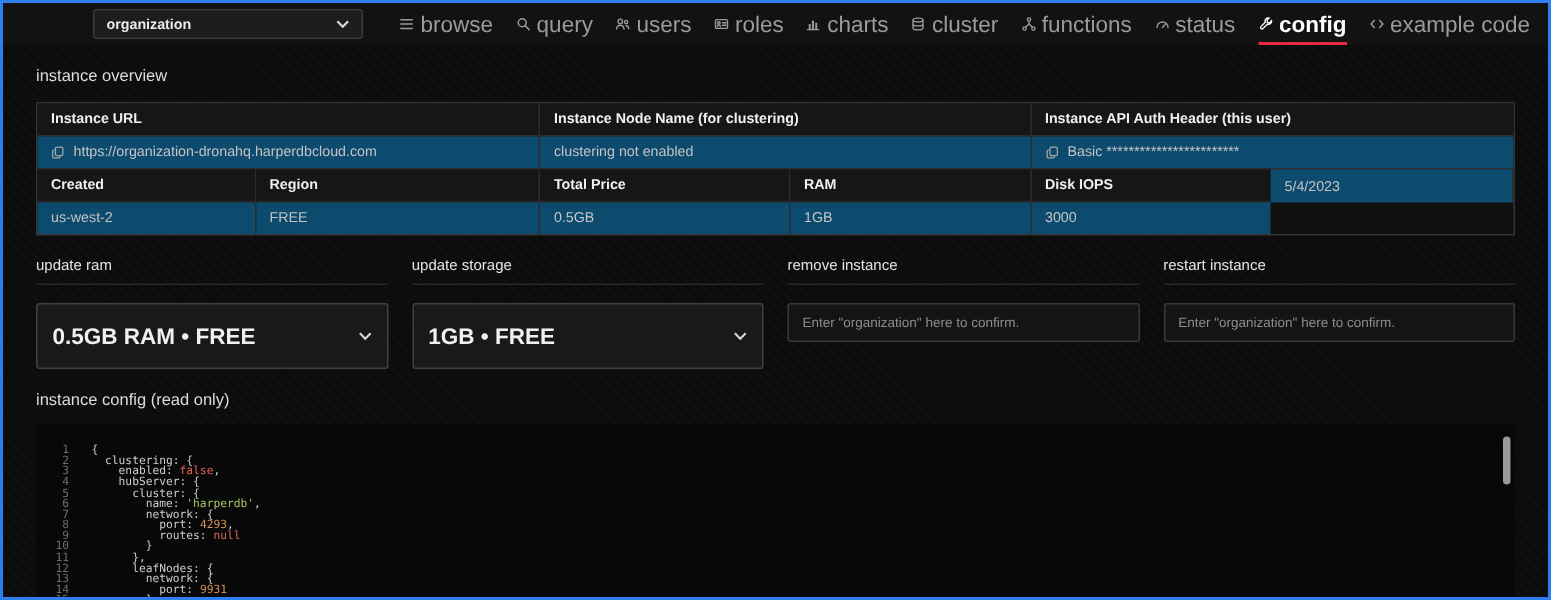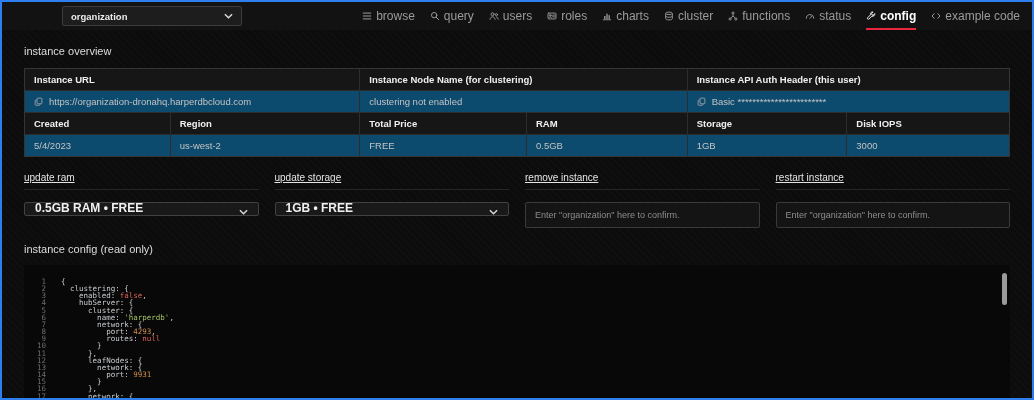--- a/index.html
+++ b/index.html
@@ -25,21 +25,21 @@
     background:#1d1d1d; border:1px solid #3c3c3c; border-radius:2px;
     display:flex; align-items:center; justify-content:space-between;
     padding:0 8px; color:#ececec; font-size:9.5px; font-weight:700;
     cursor:pointer;
     margin-left:48px;
   }
   .org-select .chev { display:flex; color:#dcdcdc; }
   .nav-menu { display:flex; align-items:center; gap:15px; height:28px; }
   .nav-item {
     display:flex; align-items:center; gap:4px;
-    color:#9b9b9b; font-size:12px; height:28px; cursor:pointer;
+    color:#9b9b9b; font-size:15px; height:28px; cursor:pointer;
     border-bottom:2px solid transparent; padding-top:2px;
   }
   .nav-item.active { color:#ffffff; font-weight:700; border-bottom-color:var(--accent,#e8283f); }
   .nav-ico { display:flex; align-items:center; }
   .nav-ico svg { width:10px; height:10px; }
 
   
   .main {
     padding:0 22px;
     height:368px;
@@ -71,27 +71,27 @@
   .copy-ico { display:flex; color:#a8a8a8; cursor:pointer; flex:none; }
   .copy-ico svg { width:9px; height:9px; }
 
   
   .actions {
     margin-top:15px;
     display:grid; grid-template-columns:repeat(4,1fr); gap:16px;
   }
   .action-title {
     font-size:10px; color:#e4e4e4; font-weight:400;
-    padding-bottom:6px; border-bottom:1px solid #262626;text-decoration:underline;
+    padding-bottom:6px; border-bottom:1px solid #262626;
   }
   .action-control { margin-top:12px; }
   .selectbox {
-    height:14px; background:#191919; border:1px solid #414141; border-radius:2px;
-    display:flex; align-items:flex-end; justify-content:space-between;
-    padding:0 10px; color:#f0f0f0; font-size:12px; font-weight:700; cursor:pointer;
+    height:44px; background:#191919; border:1px solid #414141; border-radius:2px;
+    display:flex; align-items:center; justify-content:space-between;
+    padding:0 10px; color:#f0f0f0; font-size:15px; font-weight:700; cursor:pointer;
   }
   .selectbox .chev { display:flex; color:#d8d8d8; }
   .confirm-input {
     width:100%; height:26px; background:#141414; border:1px solid #3a3a3a; border-radius:2px;
     color:#dddddd; font-size:9px; padding:0 9px; outline:none;
     font-family:"Liberation Sans", sans-serif;
   }
   .confirm-input::placeholder { color:#8d8d8d; }
 
   
@@ -259,21 +259,20 @@
               <path d="M8 9.5v.5a1 1 0 0 1-1 1H2.5a1 1 0 0 1-1-1V5a1 1 0 0 1 1-1H3.5"></path>
             </svg>
         </span>
         <span>Basic ************************</span>
       </div>
 
       <div class="cell h">Created</div>
       <div class="cell h">Region</div>
       <div class="cell h">Total Price</div>
       <div class="cell h">RAM</div>
-      <div class="cell h">Storage</div>
       <div class="cell h lastcol">Disk IOPS</div>
 
       <div class="cell v lastrow">5/4/2023</div>
       <div class="cell v lastrow">us-west-2</div>
       <div class="cell v lastrow">FREE</div>
       <div class="cell v lastrow">0.5GB</div>
       <div class="cell v lastrow">1GB</div>
       <div class="cell v lastrow lastcol">3000</div>
     </section>
 

